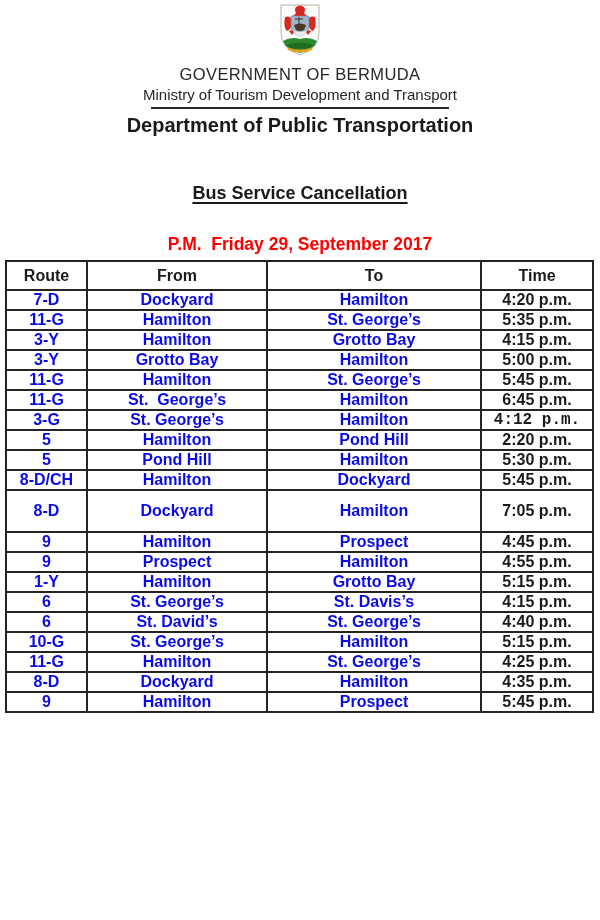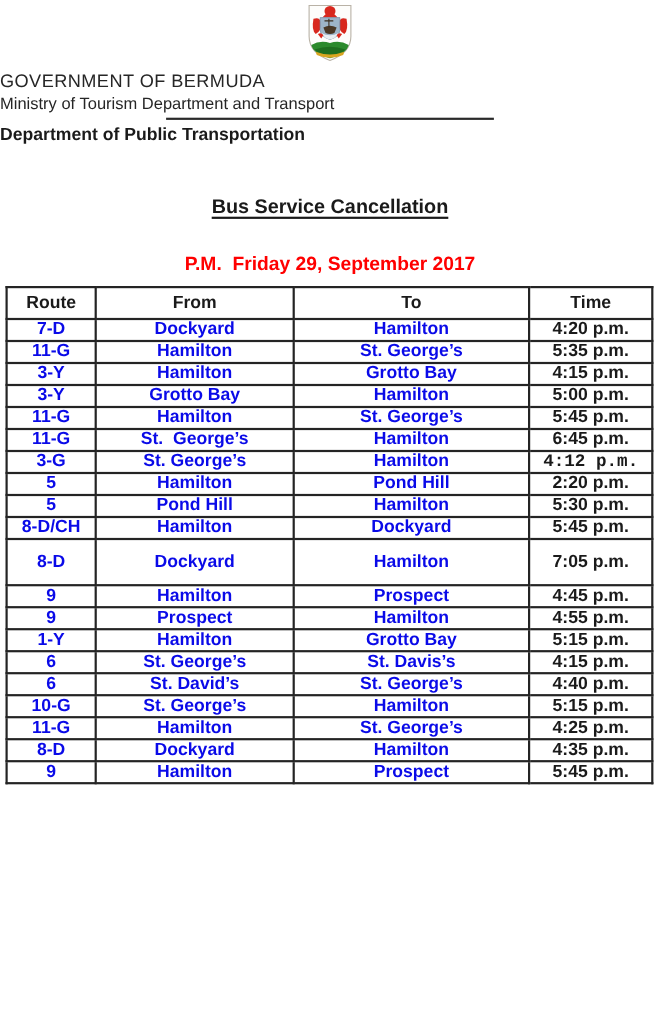--- a/index.html
+++ b/index.html
@@ -5,42 +5,42 @@
   html, body { margin: 0; padding: 0; background: #ffffff; }
   .page {
     position: relative;
     width: 600px;
     height: 920px;
     background: #ffffff;
     font-family: "Liberation Sans", sans-serif;
     overflow: hidden;
     color: #1a1a1a;
   }
-  .header { text-align: left; padding-top: 3px; }
+  .header { text-align: center; padding-top: 3px; }
   .crest { display: block; margin: 0 auto; width: 46px; height: 54px; }
   .gov-line {
     margin-top: 8px;
     font-size: 16.5px;
     letter-spacing: 0.4px;
     color: #262626;
   }
   .ministry-line {
     margin-top: 2px;
     font-size: 15px;
     color: #262626;
   }
   .rule {
     width: 298px;
     height: 0;
     border-top: 2px solid #2a2a2a;
     margin: 4px auto 0 auto;
   }
   .dept-line {
     margin-top: 5px;
-    font-size: 16px;
+    font-size: 20px;
     font-weight: bold;
     color: #1a1a1a;
   }
   .notice-title {
     margin-top: 46px;
     text-align: center;
     font-size: 18px;
     font-weight: bold;
     color: #1a1a1a;
     text-decoration: underline;
@@ -103,21 +103,21 @@
 
       <path d="M12 28 Q15 26 17 29 L15 32 Z" fill="#d8281e"></path>
       <path d="M34 28 Q31 26 29 29 L31 32 Z" fill="#d8281e"></path>
 
       <path d="M6 38 Q14 33 23 36 Q32 33 40 38 Q38 46 23 50 Q8 46 6 38 Z" fill="#2c8a2c"></path>
       <path d="M9 42 Q23 37 37 42 Q32 47 23 49 Q14 47 9 42 Z" fill="#1f6e1f"></path>
 
       <path d="M10 44 Q23 49 36 44 L35 47 Q23 52 11 47 Z" fill="#d9a520"></path>
     </svg>
     <div class="gov-line">GOVERNMENT OF BERMUDA</div>
-    <div class="ministry-line">Ministry of Tourism Department and Transport</div>
+    <div class="ministry-line">Ministry of Tourism Development and Transport</div>
     <div class="rule"></div>
     <div class="dept-line">Department of Public Transportation</div>
   </div>
 
   <div class="notice-title">Bus Service Cancellation</div>
   <div class="notice-date" style="color: rgb(255, 0, 0);">P.M.  Friday 29, September 2017</div>
 
   <table class="cancellation">
     <colgroup>
       <col style="width:81px">

